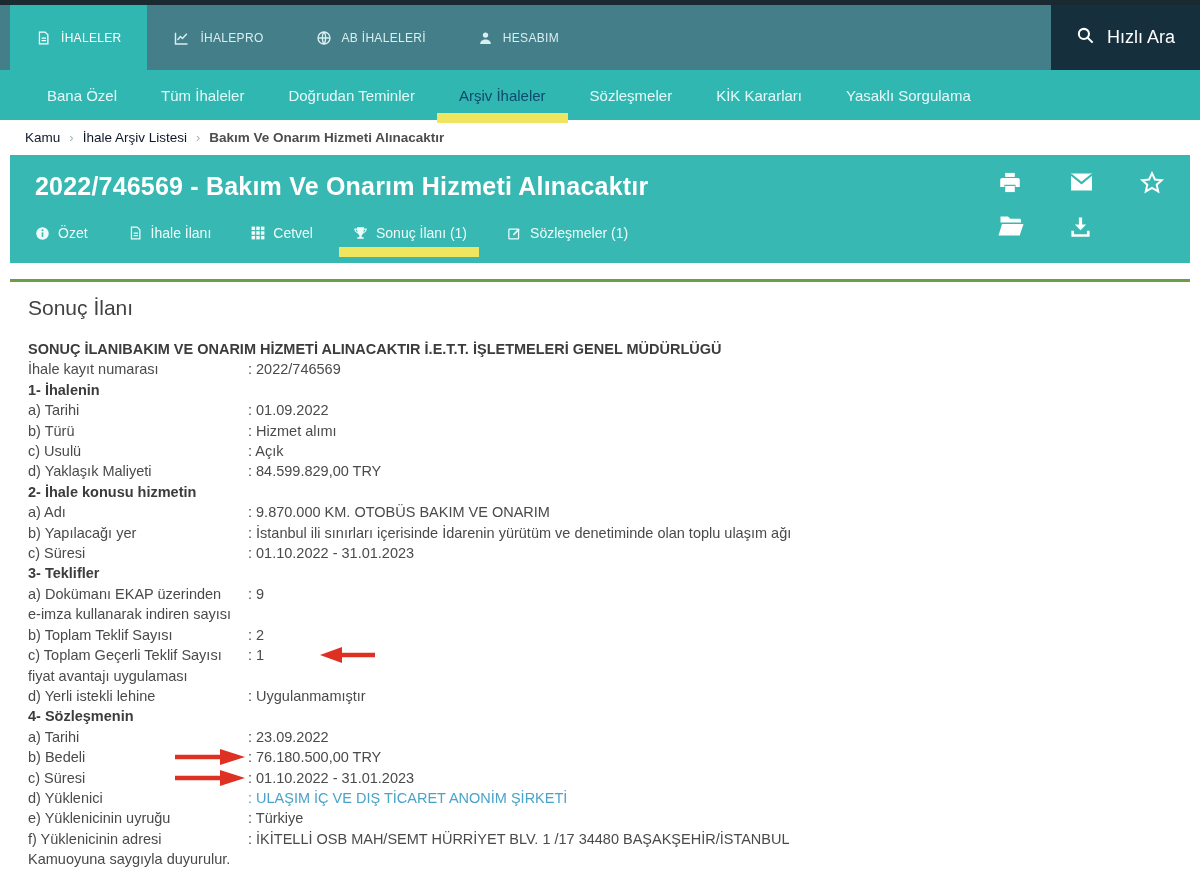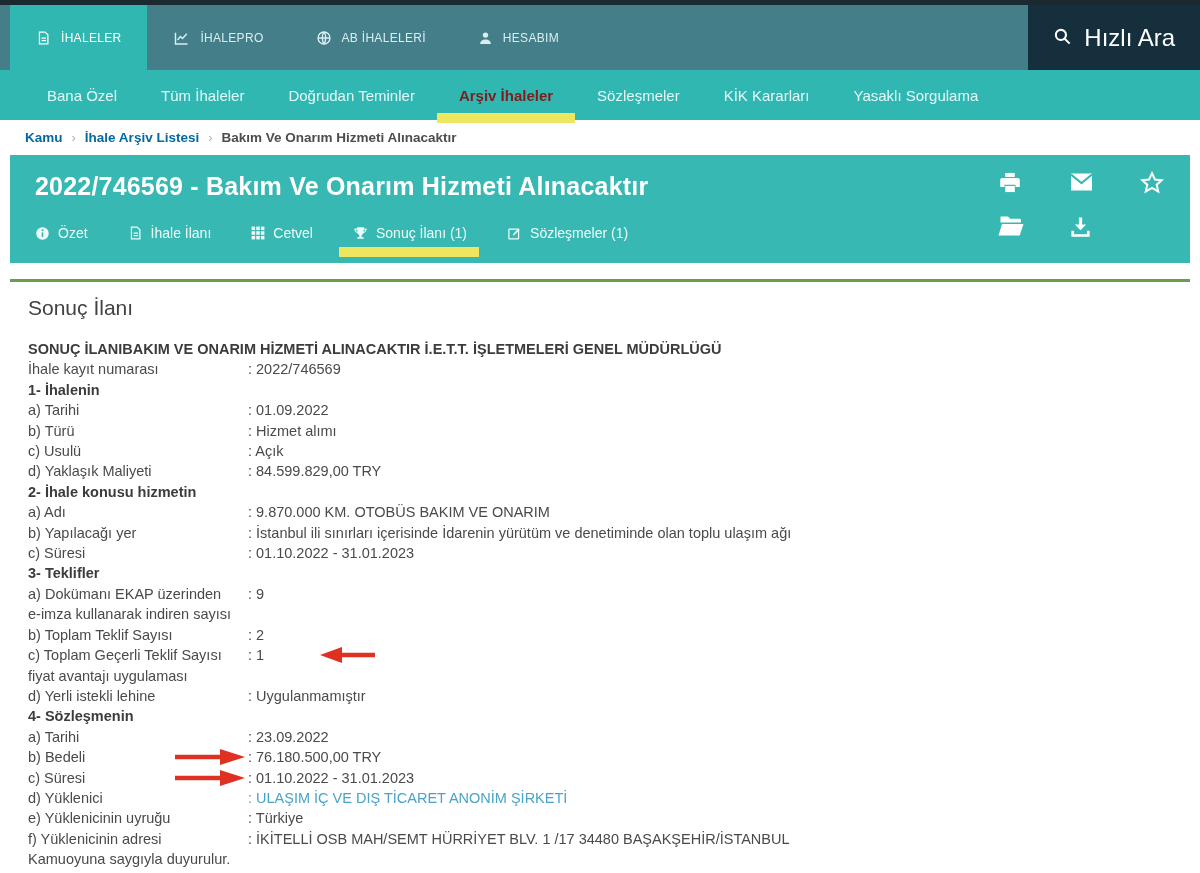--- a/index.html
+++ b/index.html
@@ -10,32 +10,32 @@
   }
   .top-strip { height:5px; background:#1b2a31; }
   
   .navbar { height:65px; background:#447e89; display:flex; align-items:stretch; }
   .nav-tabs { display:flex; margin-left:10px; }
   .top-tab { display:flex; align-items:center; gap:10px; padding:0 26px; color:#d9eef0;
              font-size:12px; letter-spacing:.3px; cursor:pointer; }
   .top-tab.active { background:#31b7b2; color:#fff; }
   .top-tab .icon { display:flex; }
   .quick-search { margin-left:auto; background:#152f3c; color:#fff; display:flex;
-                  align-items:center; gap:12px; padding:0 25px; font-size:24px; cursor:pointer; }
+                  align-items:center; gap:12px; padding:0 25px; font-size:18px; cursor:pointer; }
   
   .subnav { height:50px; background:#31b7b2; display:flex; align-items:stretch; padding-left:25px; }
   .subnav-item { position:relative; display:flex; align-items:center; padding:0 22px;
                  color:#e4f9f8; font-size:15px; cursor:pointer; }
-  .subnav-item.active { color:#7f1d1d;font-weight:bold; }
+  .subnav-item.active { color:#0c4a6e; }
   .subnav-item.active::after { content:""; position:absolute; left:0; right:0; bottom:-3px;
                  height:10px; background:#f0e55e; }
   
   .breadcrumb { height:35px; display:flex; align-items:center; padding-left:25px;
                 font-size:13.5px; background:#fff; }
-  .crumb { color:#0369a1; cursor:pointer;font-weight:bold; }
+  .crumb { color:#0f172a; cursor:pointer; }
   .crumb-sep { color:#9fb6b5; padding:0 9px; font-size:13px; }
   .crumb.current { color:#4d4d4d; font-weight:600; cursor:default; }
   
   .tender-card { margin:0 10px; background:#38b8b2; position:relative; height:108px;
                  padding:17px 25px 0 25px; }
   .tender-title { color:#ffffff; font-size:25px; font-weight:700; letter-spacing:.2px; }
   .tender-tabs { display:flex; margin-top:17px; }
   .header-tab { position:relative; display:flex; align-items:center; gap:8px; height:30px;
                 margin-right:40px; color:#eefbfa; font-size:14px; cursor:pointer; }
   .header-tab .icon { display:flex; }

